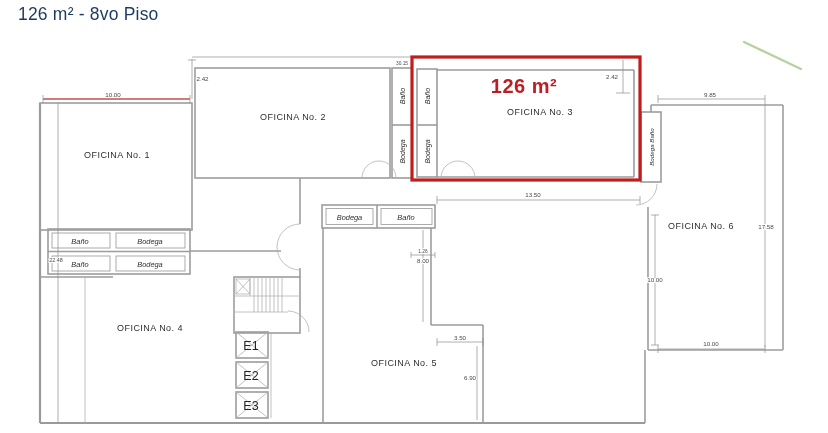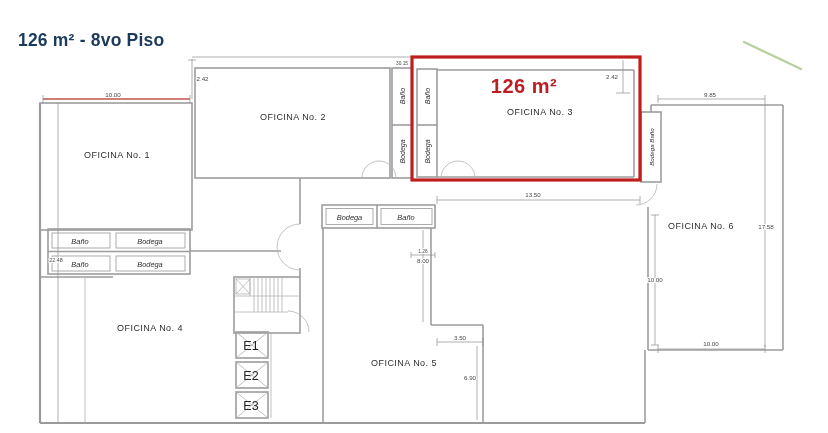--- a/index.html
+++ b/index.html
@@ -1,17 +1,17 @@
 <!DOCTYPE html>
 <html><head>
 <meta charset="utf-8">
 <style>
   html,body{margin:0;padding:0;background:#ffffff;}
   body{width:828px;height:433px;position:relative;overflow:hidden;font-family:"Liberation Sans",sans-serif;}
-  .title{position:absolute;left:18px;top:30px;font-size:17.5px;font-weight:bold;color:#1c3a5e;letter-spacing:.2px;}
+  .title{position:absolute;left:18px;top:4px;font-size:17.5px;font-weight:normal;color:#1c3a5e;letter-spacing:.2px;}
   svg{position:absolute;left:0;top:0;}
   .wallx{stroke:#9a9a9a;stroke-width:2.2;fill:none;}
   .wall{stroke:#9d9d9d;stroke-width:1.6;fill:none;}
   .cell{stroke:#a3a3a3;stroke-width:0.9;fill:none;}
   .thin{stroke:#b3b3b3;stroke-width:0.8;fill:none;}
   .dim{stroke:#8d8d8d;stroke-width:0.7;fill:none;}
   .redline{stroke:#c0504d;stroke-width:1.4;fill:none;}
   .hl{stroke:#c01d1d;stroke-width:3.2;fill:none;}
   .green{stroke:#b7d19c;stroke-width:2.2;stroke-linecap:round;}
   text{font-family:"Liberation Sans",sans-serif;fill:#3a3a3a;}

